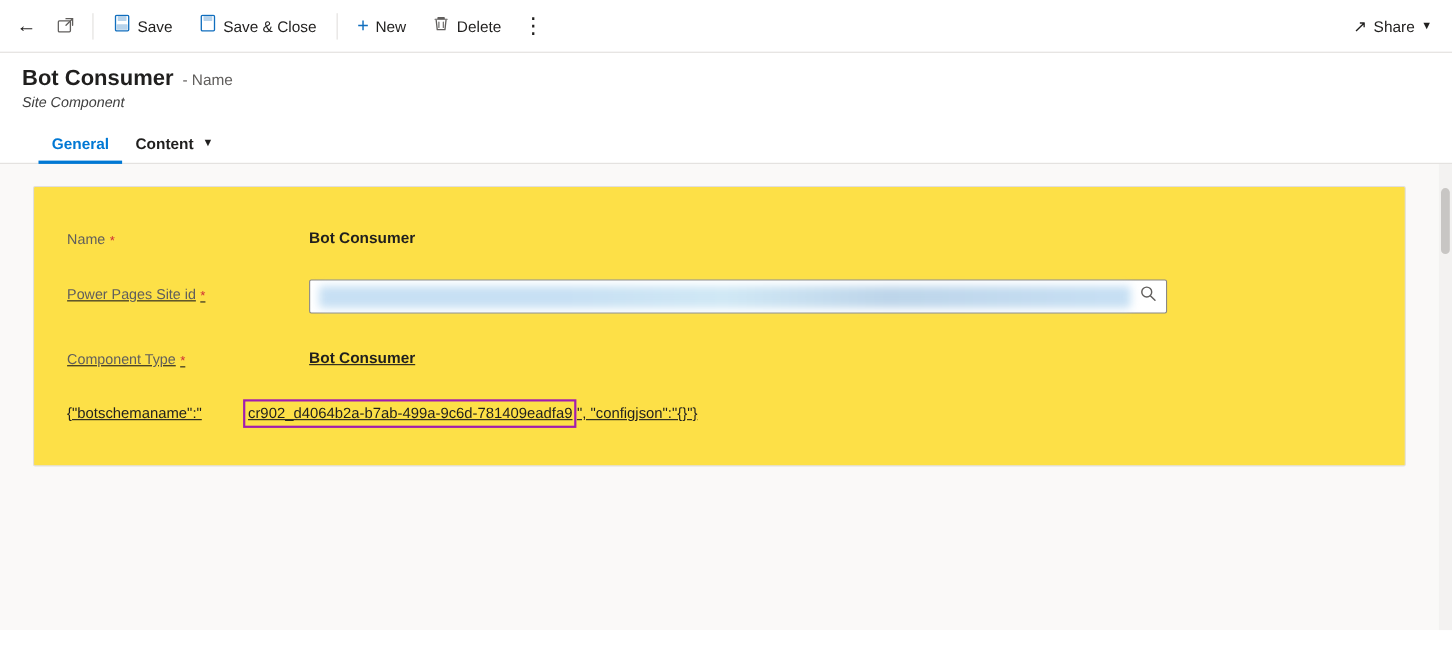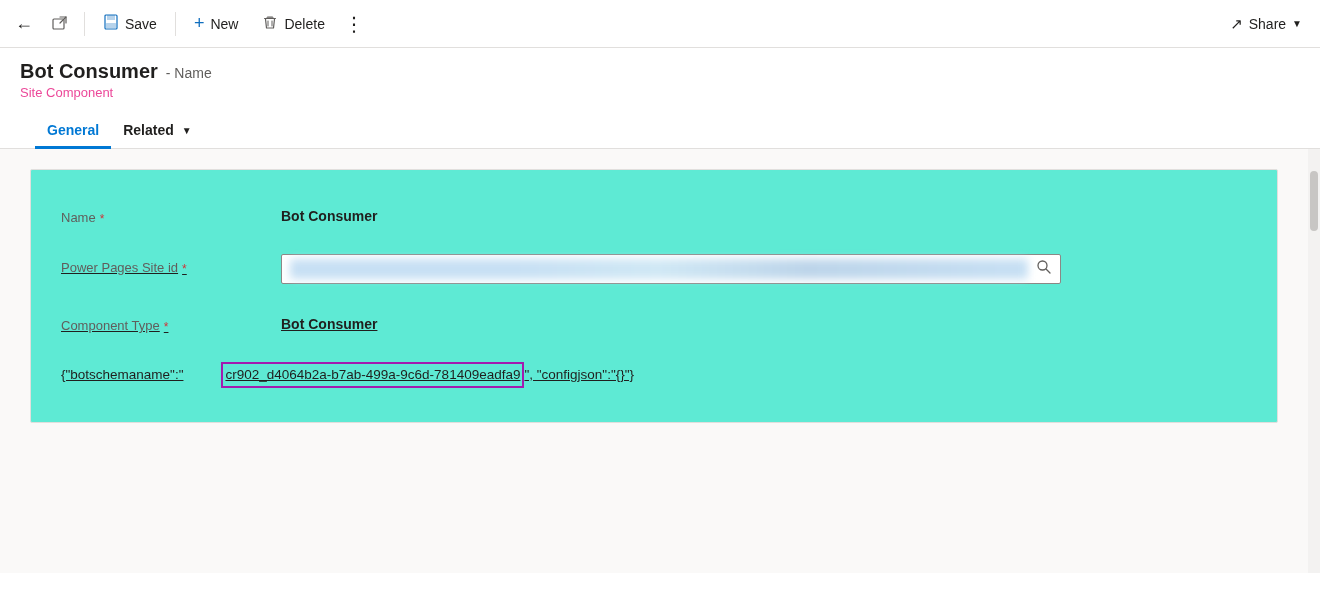--- a/index.html
+++ b/index.html
@@ -24,41 +24,41 @@
     .back-btn { display: flex; align-items: center; justify-content: center; width: 32px; height: 32px; border: none; background: transparent; cursor: pointer; font-size: 18px; color: #201f1e; }
     .pop-out-btn { display: flex; align-items: center; justify-content: center; width: 32px; height: 32px; border: none; background: transparent; cursor: pointer; font-size: 16px; color: #201f1e; }
     .more-btn { display: flex; align-items: center; justify-content: center; width: 32px; height: 32px; border: none; background: transparent; cursor: pointer; font-size: 20px; color: #201f1e; }
     .share-btn { display: flex; align-items: center; gap: 6px; padding: 6px 10px; border: none; background: transparent; cursor: pointer; font-size: 14px; color: #201f1e; }
 
     
     .record-header { padding: 12px 20px 6px 20px; }
     .record-title { display: flex; align-items: baseline; gap: 8px; }
     .record-title-main { font-size: 20px; font-weight: 600; color: #201f1e; }
     .record-title-saved { font-size: 14px; color: #605e5c; font-weight: 400; }
-    .record-subtitle { font-size: 13px; color: #ec4899; margin-top: 2px; }
+    .record-subtitle { font-size: 13px; color: #404040; margin-top: 2px; font-style: italic; }
 
     
     .tabs { display: flex; align-items: center; gap: 0; padding: 0 35px; border-bottom: 1px solid #e1dfdd; margin-top: 8px; }
     .tab {
       padding: 8px 12px; font-size: 14px; font-weight: 600;
       cursor: pointer; border: none; background: transparent;
       color: #201f1e; border-bottom: 3px solid transparent;
       margin-bottom: -1px;
     }
     .tab.active { border-bottom: 3px solid #0078d4; color: #0078d4; }
     .tab-related { display: flex; align-items: center; gap: 4px; }
 
     
     .main-content { display: flex; height: calc(602px - 48px - 80px - 50px); overflow: hidden; }
     .form-area { flex: 1; padding: 20px 30px; overflow-y: auto; background: #faf9f8; }
     .scrollbar-area { width: 12px; background: #f3f2f1; position: relative; }
     .scrollbar-thumb { width: 8px; height: 60px; background: #c8c6c4; border-radius: 4px; margin: 2px auto; position: absolute; right: 2px; top: 20px; }
 
     
-    .form-card { background: #5eead4; border: 1px solid #e1dfdd; border-radius: 2px; padding: 20px 30px; }
+    .form-card { background: #fde047; border: 1px solid #e1dfdd; border-radius: 2px; padding: 20px 30px; }
 
     .field-row { display: flex; align-items: flex-start; padding: 14px 0; border-bottom: none; gap: 0; }
     .field-row + .field-row { border-top: none; text-decoration: underline; }
 
     .field-label { width: 220px; min-width: 220px; font-size: 13px; color: #605e5c; padding-top: 6px; display: flex; align-items: flex-start; gap: 4px; }
     .required-star { color: #d13438; font-size: 12px; margin-top: 2px; }
     .field-value { flex: 1; font-size: 14px; color: #201f1e; }
     .field-value-bold { font-weight: 600; font-size: 14px; color: #201f1e; padding-top: 4px; }
 
     
@@ -90,20 +90,29 @@
   <div class="toolbar-sep"></div>
   <button class="toolbar-btn">
     <span class="toolbar-icon">
       <svg width="16" height="16" viewBox="0 0 16 16" fill="none">
         <rect x="2" y="1" width="12" height="14" rx="1" stroke="#106ebe" stroke-width="1.2" fill="none"></rect>
         <rect x="4" y="1" width="8" height="5" rx="0.5" fill="#106ebe" opacity="0.3"></rect>
         <rect x="3" y="9" width="10" height="5" rx="0.5" fill="#106ebe" opacity="0.3"></rect>
       </svg>
     </span>
     <span>Save</span>
+  </button>
+  <button class="toolbar-btn">
+    <span class="toolbar-icon">
+      <svg width="16" height="16" viewBox="0 0 16 16" fill="none">
+        <rect x="2" y="1" width="12" height="14" rx="1" stroke="#106ebe" stroke-width="1.2" fill="none"></rect>
+        <rect x="4" y="1" width="8" height="5" rx="0.5" fill="#106ebe" opacity="0.3"></rect>
+      </svg>
+    </span>
+    <span>Save &amp; Close</span>
   </button>
   <div class="toolbar-sep"></div>
   <button class="toolbar-btn">
     <span class="toolbar-icon" style="font-size:18px;font-weight:300;">+</span>
     <span>New</span>
   </button>
   <button class="toolbar-btn">
     <span class="toolbar-icon-gray">
       <svg width="16" height="16" viewBox="0 0 16 16" fill="none">
         <rect x="5" y="3" width="6" height="1" rx="0.5" stroke="#605e5c" stroke-width="1" fill="none"></rect>
@@ -130,21 +139,21 @@
     <span class="record-title-saved">- Name</span>
   </div>
   <div class="record-subtitle">Site Component</div>
 </div>
 
 <div class="tabs">
   <button class="tab active">
     <span>General</span>
   </button>
   <button class="tab tab-related">
-    <span>Related</span>
+    <span>Content</span>
     <span style="font-size:10px; margin-left:4px;">▼</span>
   </button>
 </div>
 
 <div class="main-content">
   <div class="form-area">
     <div class="form-card">
 
       <div class="field-row">
         <div class="field-label">

